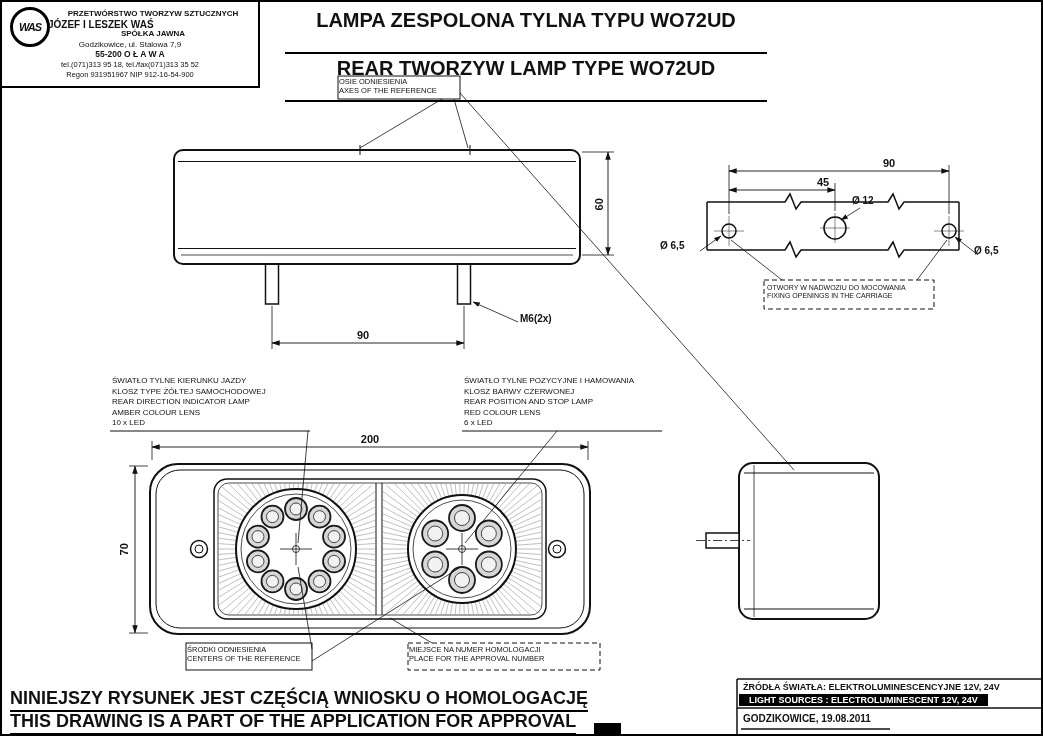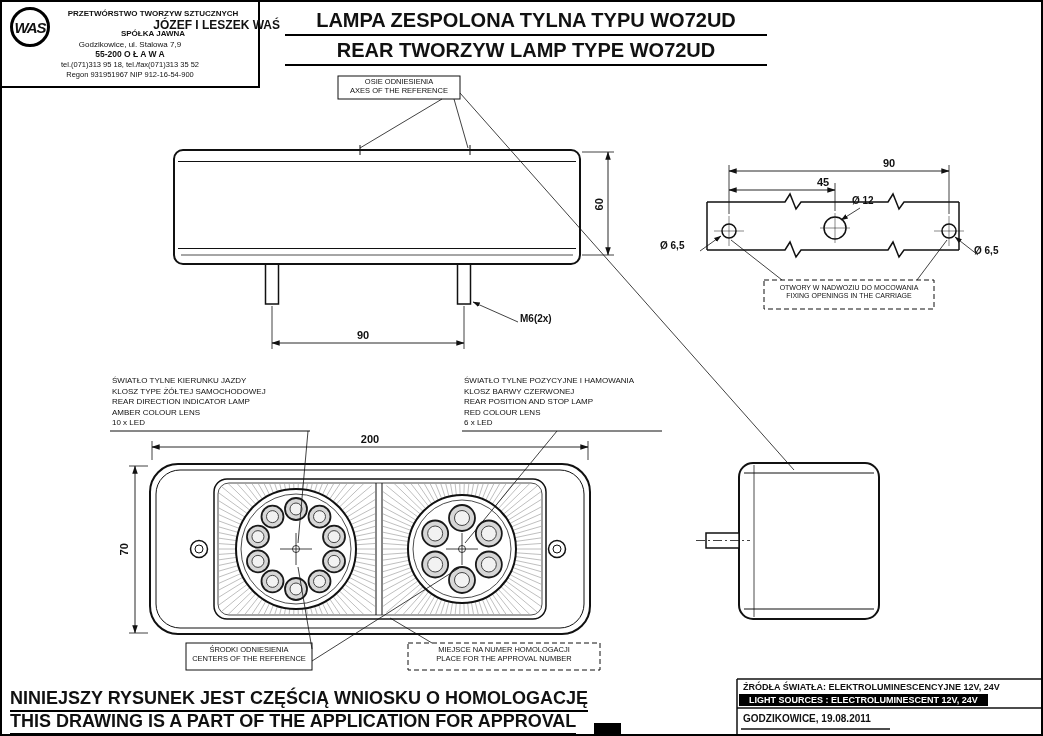--- a/index.html
+++ b/index.html
@@ -1,30 +1,30 @@
 <!DOCTYPE html>
 <html><head>
 <meta charset="utf-8">
 <style>
   *{margin:0;padding:0;box-sizing:border-box}
   html,body{background:#fff}
   .page{position:relative;width:1043px;height:736px;background:#fff;border:2px solid #000;
         overflow:hidden;font-family:"Liberation Sans",sans-serif;color:#111}
   svg.art{position:absolute;left:0;top:0}
   .t{position:absolute;white-space:nowrap;color:#111;line-height:1.15}
-  .ctr{text-align:center;white-space:normal}
+  .ctr{white-space:normal}
   .b{font-weight:bold}
   .dim{font-size:11px;font-weight:bold}
   .company{position:absolute;left:0;top:0;width:258px;height:86px;border-right:2px solid #000;border-bottom:2px solid #000}
   .logo{position:absolute;left:8px;top:5px;width:40px;height:40px;border:3px solid #000;border-radius:50%;
         display:flex;align-items:center;justify-content:center;font-weight:bold;font-style:italic;
-        font-size:15px;letter-spacing:-1px}
+        font-size:11px;letter-spacing:-1px}
   .title-box{position:absolute;left:283px;top:7px;width:482px}
   .title-line{font-size:20px;font-weight:bold;text-align:center;border-bottom:2px solid #000;
-              padding-bottom:2px;margin-bottom:3px;white-space:nowrap}
+              padding-bottom:20px;margin-bottom:3px;white-space:nowrap}
   .small{font-size:8px}
   .stmt{position:absolute;left:8px;font-size:18px;font-weight:bold;border-bottom:2px solid #000;
         padding-bottom:1px;white-space:nowrap}
   .blackbox{position:absolute;left:592px;top:721px;width:27px;height:14px;background:#000}
   .inv{background:#000;color:#fff;padding:1px 10px}
 </style>
 </head>
 <body>
 
 <div class="page">
@@ -374,21 +374,21 @@
         <line x1="735" y1="677" x2="735" y2="732"></line>
         <line x1="735" y1="706" x2="1039" y2="706"></line>
         <line x1="739" y1="727" x2="888" y2="727"></line>
       </g>
     </g>
   </svg>
 
   <div class="company">
     <div class="logo">WAS</div>
     <div class="t b" style="left:46px;top:7px;width:210px;font-size:8px;text-align:center">PRZETWÓRSTWO TWORZYW SZTUCZNYCH</div>
-    <div class="t b" style="left:46px;top:17px;width:232px;font-size:12px;text-align:right">JÓZEF I LESZEK WAŚ</div>
+    <div class="t b" style="left:46px;top:17px;width:232px;font-size:10px;text-align:left">JÓZEF I LESZEK WAŚ</div>
     <div class="t b" style="left:46px;top:27px;width:210px;font-size:8px;text-align:center">SPÓŁKA JAWNA</div>
     <div class="t" style="left:0;top:38px;width:256px;font-size:8px;text-align:center">Godzikowice, ul. Stalowa 7,9</div>
     <div class="t b" style="left:0;top:48px;width:256px;font-size:8.5px;text-align:center">55-200  O Ł A W A</div>
     <div class="t" style="left:0;top:59px;width:256px;font-size:7.5px;text-align:center">tel.(071)313 95 18, tel./fax(071)313 35 52</div>
     <div class="t" style="left:0;top:69px;width:256px;font-size:7.5px;text-align:center">Regon 931951967 NIP 912-16-54-900</div>
   </div>
 
   <div class="title-box">
     <div class="title-line">LAMPA ZESPOLONA TYLNA  TYPU WO72UD</div>
     <div class="title-line">REAR TWORZYW LAMP TYPE WO72UD</div>

